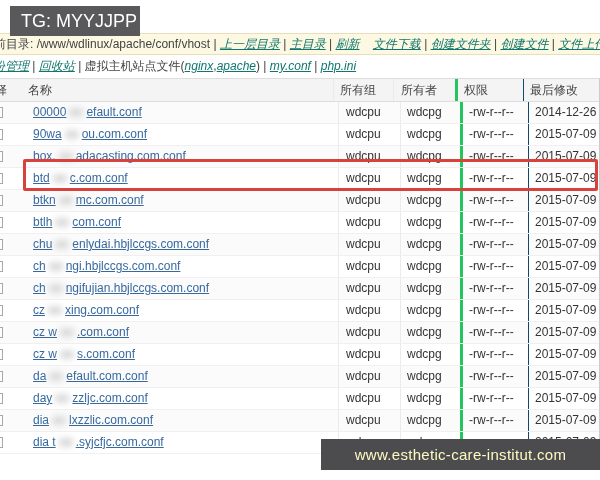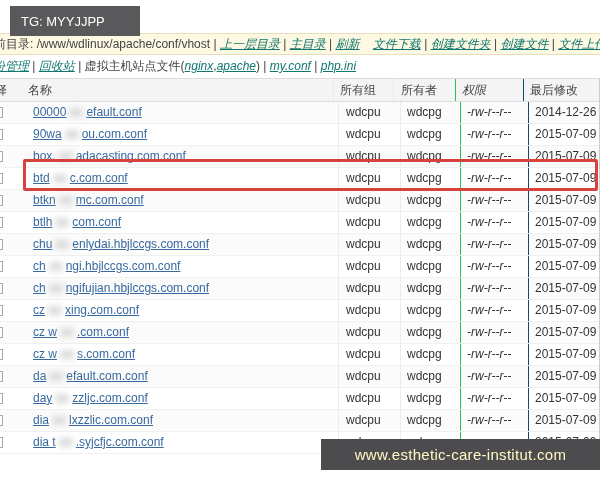--- a/index.html
+++ b/index.html
@@ -42,21 +42,21 @@
     display:flex;height:21px;line-height:21px;background:#ffffff;
     border-bottom:1px solid #f0f0f0;
   }
   .trow:nth-child(odd){background:#fbfbfb;}
   .c{overflow:hidden;white-space:nowrap;box-sizing:border-box;}
   .c-sel {width:26px;padding-left:0;}
   .c-name{width:272px;padding-left:7px;}
   .c-type{width:40px;padding-left:6px;border-left:5px solid #15803d;margin-top:43px;}
   .c-own {width:62px;padding-left:7px;border-left:1px solid #ebebeb;}
   .c-grp {width:60px;padding-left:6px;border-left:1px solid #ebebeb;}
-  .c-prm {width:68px;padding-left:6px;border-left:1px solid #22c55e;font-style:italic;}
+  .c-prm {width:68px;padding-left:6px;border-left:3px solid #22c55e;}
   .c-dat {width:71px;padding-left:6px;border-left:1px solid #0c4a6e;}
   .thead .c{color:#444;}
   .thead .c-sel{margin-left:-5px;padding-left:0;}
 
   .flink{color:#37699f;text-decoration:underline;cursor:pointer;}
   .smudge{
     display:inline-block;width:14px;height:9px;margin:0 3px;
     background:#dadada;border-radius:3px;filter:blur(3px);
     vertical-align:middle;
   }
@@ -68,21 +68,21 @@
   
   .red-box{
     position:absolute;left:23px;top:159px;width:569px;height:26px;
     border:3px solid #d7423c;border-radius:2px;background:transparent;
     pointer-events:none;z-index:5;
   }
 
   
   .overlay-top{
     position:absolute;left:10px;top:6px;width:130px;height:30px;
-    background:#59595b;color:#ffffff;font-size:13px;
+    background:#59595b;color:#ffffff;font-size:18px;
     display:flex;align-items:center;padding-left:11px;box-sizing:border-box;
     z-index:10;
   }
   .overlay-bottom{
     position:absolute;left:321px;top:439px;width:279px;height:31px;
     background:#4c4c4e;color:#fef9c3;font-size:15px;letter-spacing:0.3px;
     display:flex;align-items:center;justify-content:center;
     z-index:10;
   }
 </style>

